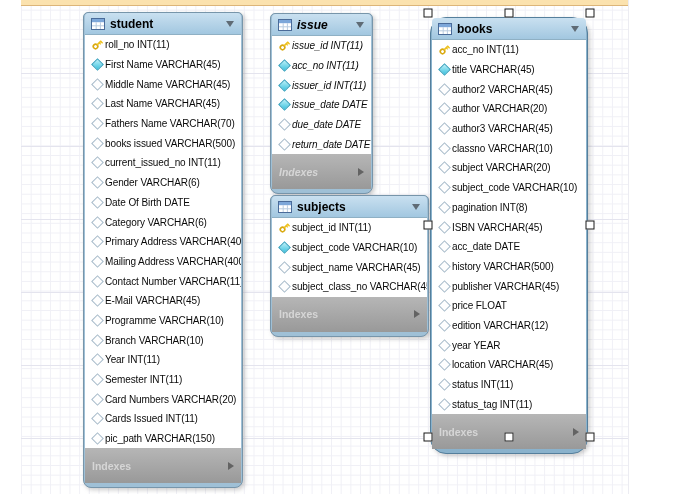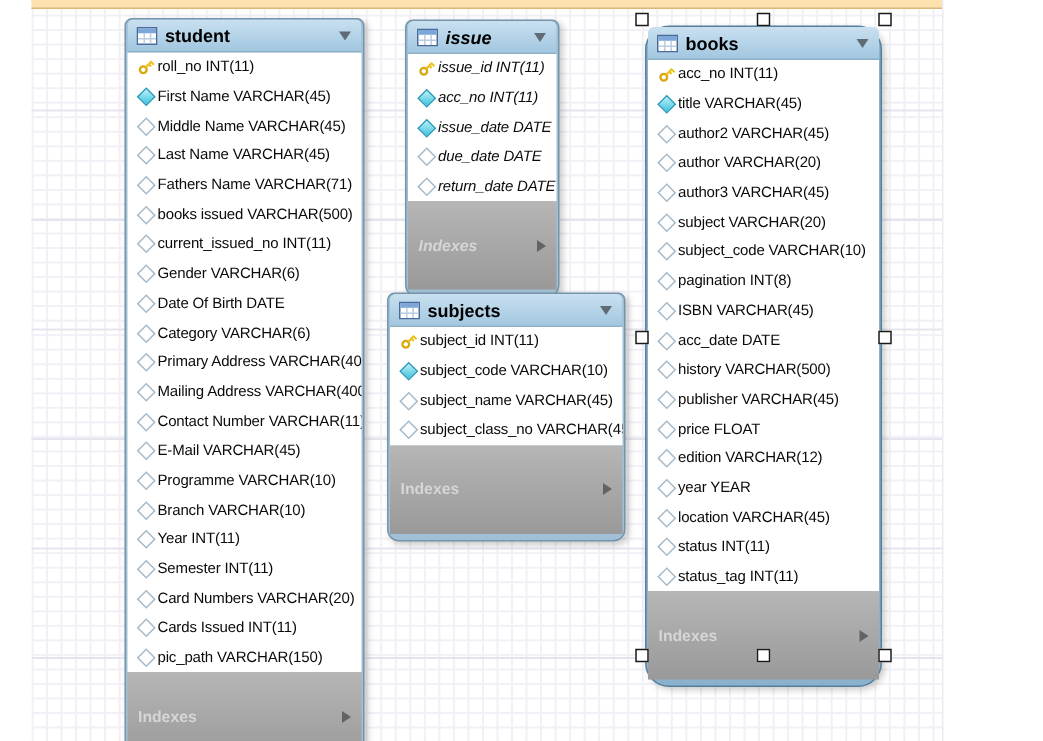--- a/index.html
+++ b/index.html
@@ -50,21 +50,21 @@
   .tbl-rows{background:#ffffff;overflow:hidden;}
   .tbl-row{height:19.7px;display:flex;align-items:center;padding:0 3px 0 4px;overflow:hidden;}
   .col-icon{width:16px;flex:0 0 16px;display:flex;align-items:center;justify-content:center;}
   .diamond{width:7px;height:7px;transform:rotate(45deg);border:1px solid #a6bac9;background:#fefefe;display:block;}
   .icon-diamond-filled .diamond{background:linear-gradient(135deg,#bdf0f8,#3cc2de);border-color:#2a9cba;}
   .key-svg{display:none;}
   .icon-key .key-svg{display:block;}
   .col-label{font-size:10px;letter-spacing:-0.1px;color:#0a0a0a;white-space:nowrap;}
   .tbl-footer{
     height:35px;display:flex;align-items:center;justify-content:space-between;
-    padding:12px 7px;background:linear-gradient(#b6b6b6,#999999);
+    padding:0 7px;background:linear-gradient(#b6b6b6,#999999);
   }
   .footer-label{font-size:10.5px;font-weight:bold;color:#d6d6d6;}
   .footer-arrow{width:0;height:0;border-top:4.5px solid transparent;border-bottom:4.5px solid transparent;border-left:6px solid #636363;}
   
   .handle{
     position:absolute;width:9px;height:9px;background:#ffffff;border:1px solid #1a1a1a;
     transform:translate(-50%,-50%);z-index:9;box-sizing:border-box;
   }
   
   .tbl-icon{flex:0 0 14px;}
@@ -121,21 +121,21 @@
 
       <span class="diamond"></span>
     </span>
     <span class="col-label">Last Name VARCHAR(45)</span>
   </div>
         <div class="tbl-row">
     <span class="col-icon icon-diamond">
 
       <span class="diamond"></span>
     </span>
-    <span class="col-label">Fathers Name VARCHAR(71)</span>
+    <span class="col-label">Fathers Name VARCHAR(70)</span>
   </div>
         <div class="tbl-row">
     <span class="col-icon icon-diamond">
 
       <span class="diamond"></span>
     </span>
     <span class="col-label">books issued VARCHAR(500)</span>
   </div>
         <div class="tbl-row">
     <span class="col-icon icon-diamond">
@@ -280,20 +280,27 @@
 
       <span class="diamond"></span>
     </span>
     <span class="col-label">acc_no INT(11)</span>
   </div>
         <div class="tbl-row">
     <span class="col-icon icon-diamond-filled">
 
       <span class="diamond"></span>
     </span>
+    <span class="col-label">issuer_id INT(11)</span>
+  </div>
+        <div class="tbl-row">
+    <span class="col-icon icon-diamond-filled">
+
+      <span class="diamond"></span>
+    </span>
     <span class="col-label">issue_date DATE</span>
   </div>
         <div class="tbl-row">
     <span class="col-icon icon-diamond">
 
       <span class="diamond"></span>
     </span>
     <span class="col-label">due_date DATE</span>
   </div>
         <div class="tbl-row">
@@ -302,21 +309,21 @@
       <span class="diamond"></span>
     </span>
     <span class="col-label">return_date DATE</span>
   </div>
       </div>
     <div class="tbl-footer">
       <span class="footer-label">Indexes</span>
       <span class="footer-arrow"></span>
     </div>
   </div>
-    <div class="table-fig" style="left: 258px; top: 195px; width: 159px;">
+    <div class="table-fig" style="left: 270px; top: 195px; width: 159px;">
     <div class="tbl-header">
       <svg class="tbl-icon" width="14" height="12" viewBox="0 0 14 12">
         <rect x="0.5" y="0.5" width="13" height="11" fill="#ffffff" stroke="#4a6b99"></rect>
         <rect x="1" y="1" width="12" height="3.2" fill="#7da7d9"></rect>
         <line x1="1" y1="7.8" x2="13" y2="7.8" stroke="#b9cce0" stroke-width="1"></line>
         <line x1="5.2" y1="4.2" x2="5.2" y2="11" stroke="#b9cce0" stroke-width="1"></line>
         <line x1="9.4" y1="4.2" x2="9.4" y2="11" stroke="#b9cce0" stroke-width="1"></line>
       </svg>
       <span class="tbl-title">subjects</span>
       <span class="collapse-arrow"></span>
@@ -416,20 +423,27 @@
 
       <span class="diamond"></span>
     </span>
     <span class="col-label">author3 VARCHAR(45)</span>
   </div>
         <div class="tbl-row">
     <span class="col-icon icon-diamond">
 
       <span class="diamond"></span>
     </span>
+    <span class="col-label">classno VARCHAR(10)</span>
+  </div>
+        <div class="tbl-row">
+    <span class="col-icon icon-diamond">
+
+      <span class="diamond"></span>
+    </span>
     <span class="col-label">subject VARCHAR(20)</span>
   </div>
         <div class="tbl-row">
     <span class="col-icon icon-diamond">
 
       <span class="diamond"></span>
     </span>
     <span class="col-label">subject_code VARCHAR(10)</span>
   </div>
         <div class="tbl-row">

